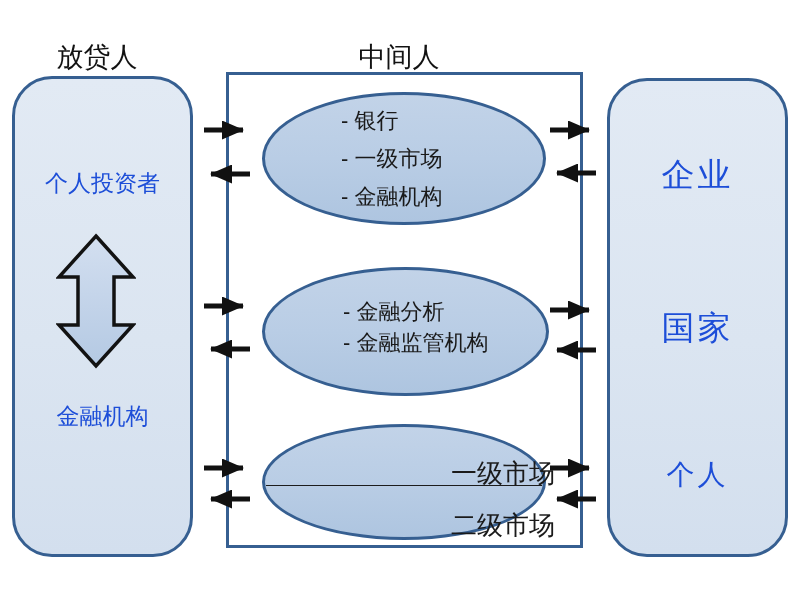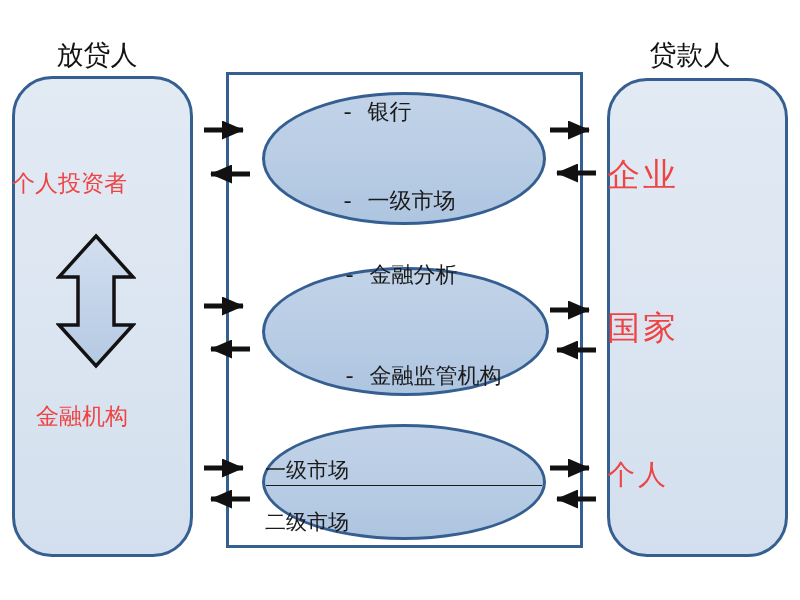--- a/index.html
+++ b/index.html
@@ -1,18 +1,18 @@
 <!DOCTYPE html>
 <html><head>
 <meta charset="utf-8">
 <style>
   html,body{margin:0;padding:0;background:#fff;}
   .canvas{
     position:relative;width:800px;height:584px;background:#fff;overflow:hidden;
-    font-family:Liberation Mono, monospace;color:#161616;
+    font-family:Liberation Sans, sans-serif;color:#161616;
   }
   .hdr{
     position:absolute;top:40px;height:34px;line-height:34px;
     font-size:27px;text-align:center;color:#121212;
   }
   .rbox{
     position:absolute;border:3px solid #365f91;border-radius:40px;
     background:linear-gradient(180deg,#e2eaf4 0%,#dbe5f1 55%,#d3dfee 100%);
     box-sizing:border-box;
   }
@@ -20,56 +20,57 @@
     position:absolute;left:226px;top:72px;width:357px;height:476px;
     border:3px solid #365f91;background:#ffffff;box-sizing:border-box;
   }
   .ellipse{
     position:absolute;border:3px solid #365f91;border-radius:50%;
     background:linear-gradient(180deg,#c2d3e8 0%,#b9cde5 50%,#aec5e0 100%);
     box-sizing:border-box;
   }
   .elist{
     position:absolute;inset:0;display:flex;flex-direction:column;
-    justify-content:space-between;font-size:22px;color:#1a1a1a;
+    justify-content:center;font-size:22px;color:#1a1a1a;
   }
   .elist .li{white-space:nowrap;}
-  .boxlabel{position:absolute;text-align:left;color:#ef4444;}
+  .boxlabel{position:absolute;text-align:center;color:#1d4ed8;}
   .arrowsvg{position:absolute;left:0;top:0;pointer-events:none;}
-  .mkt{position:absolute;left:0;width:100%;text-align:left;font-size:21px;color:#1a1a1a;white-space:nowrap;}
+  .mkt{position:absolute;left:12px;width:100%;text-align:right;font-size:26px;color:#1a1a1a;white-space:nowrap;}
   .divider{position:absolute;left:1px;right:1px;top:58px;border-top:1.5px solid #1c1c1c;}
 </style>
 </head>
 <body>
 
 <div class="canvas">
 
   <div class="hdr" style="left:27px;width:140px;">放贷人</div>
-  <div class="hdr" style="left:620px;width:140px;">贷款人</div>
+  <div class="hdr" style="left:329px;width:140px;">中间人</div>
 
   <div class="rbox" style="left:12px;top:76px;width:181px;height:481px;"></div>
   <div class="boxlabel" style="left:12px;top:168px;width:181px;font-size:23px;">个人投资者</div>
-  <div class="boxlabel" style="left:12px;top:401px;width:181px;font-size:23px;margin-left:24px;">金融机构</div>
+  <div class="boxlabel" style="left:12px;top:401px;width:181px;font-size:23px;">金融机构</div>
 
   <svg class="arrowsvg" style="left:56px;top:233px;" width="80" height="136" viewBox="0 0 80 136">
     <defs>
       <linearGradient id="udg" x1="0" y1="0" x2="0" y2="1">
         <stop offset="0" stop-color="#d3dff0"></stop>
         <stop offset="1" stop-color="#b4c9e3"></stop>
       </linearGradient>
     </defs>
     <polygon points="40,3 77,44 58,44 58,92 77,92 40,133 3,92 22,92 22,44 3,44" fill="url(#udg)" stroke="#121212" stroke-width="3.5" stroke-linejoin="miter"></polygon>
   </svg>
 
   <div class="midrect"></div>
 
   <div class="ellipse" style="left:262px;top:92px;width:284px;height:133px;">
     <div class="elist" style="padding-left:76px;line-height:38px;">
       <div class="li">- 银行</div>
       <div class="li">- 一级市场</div>
+      <div class="li">- 金融机构</div>
     </div>
   </div>
 
   <div class="ellipse" style="left:262px;top:267px;width:287px;height:129px;">
     <div class="elist" style="padding-left:78px;line-height:31px;margin-top:-9px;">
       <div class="li">- 金融分析</div>
       <div class="li">- 金融监管机构</div>
     </div>
   </div>
 

